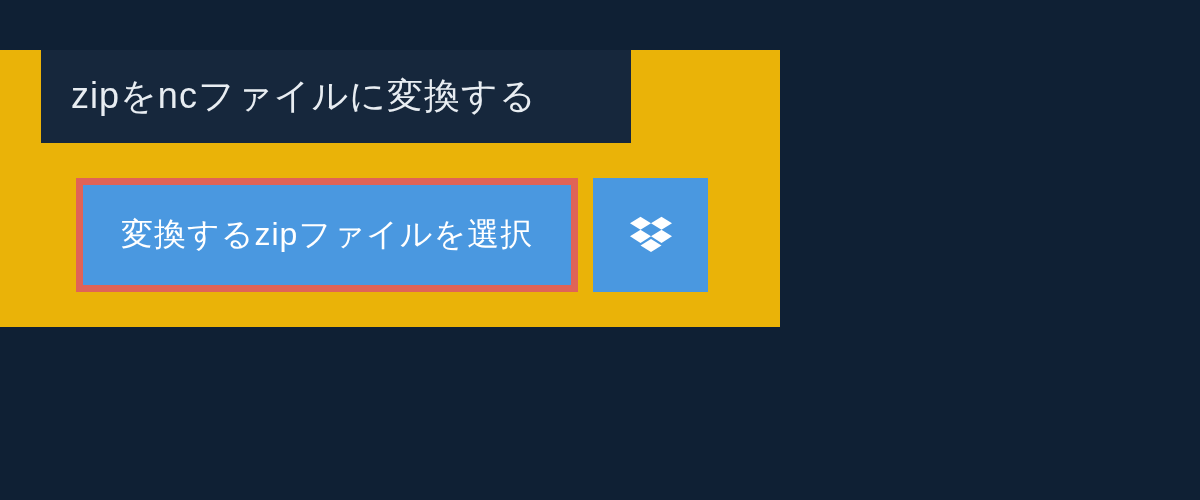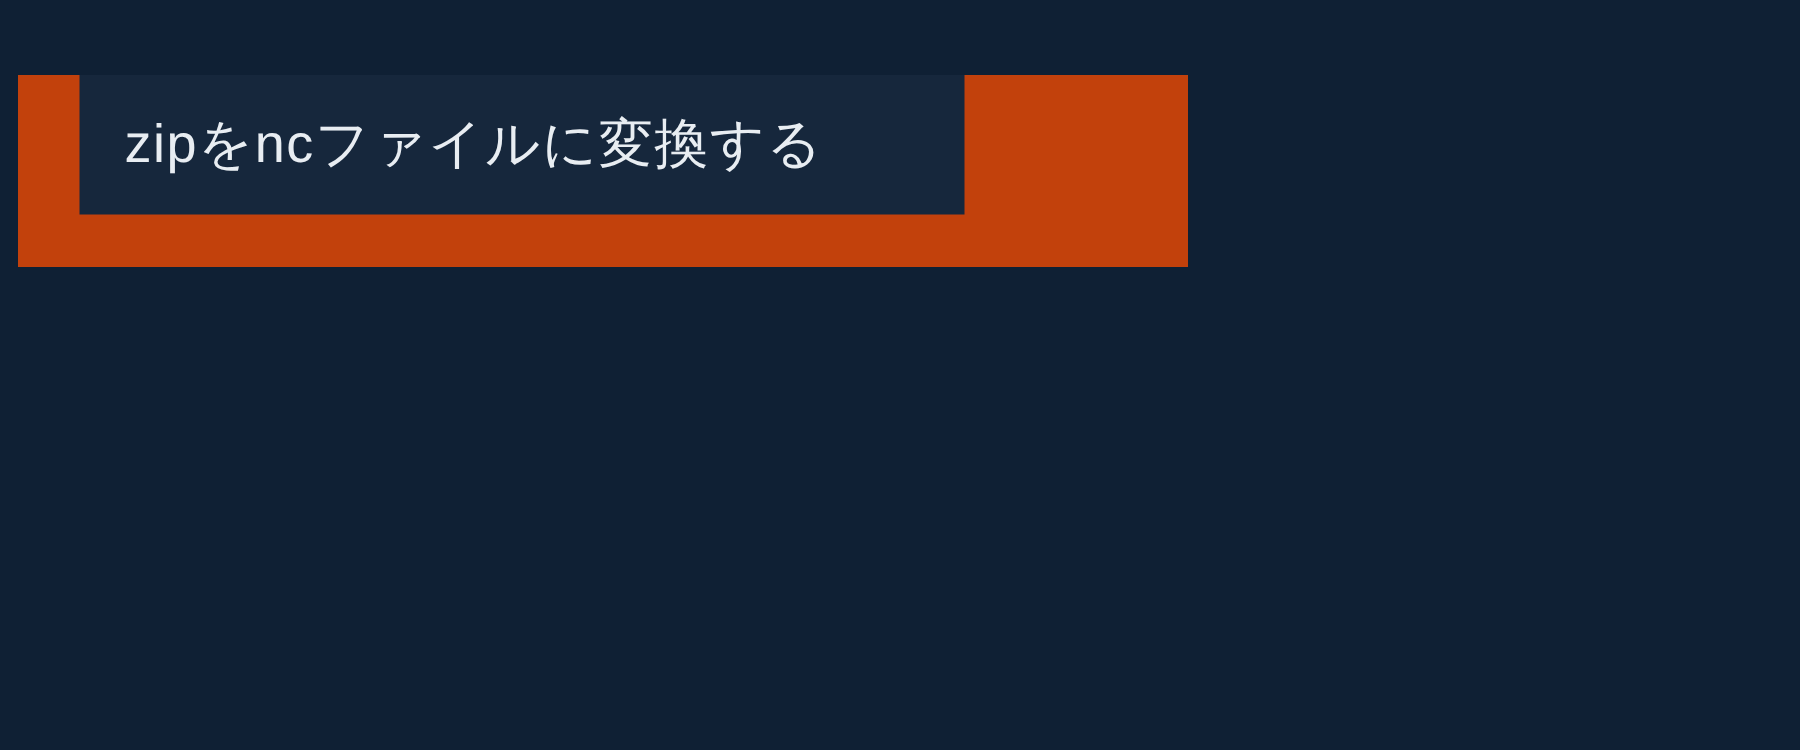--- a/index.html
+++ b/index.html
@@ -8,23 +8,23 @@
       box-sizing: border-box;
     }
     body {
       background-color: #0f2034;
       font-family: -apple-system, BlinkMacSystemFont, "Segoe UI", "Hiragino Sans", "Meiryo", sans-serif;
       width: 1200px;
       height: 500px;
       overflow: hidden;
     }
     .panel {
-      background-color: #c2410c;
+      background-color: #eab308;
       margin-top: 50px;
-      margin-left: 12px;
+      margin-left: 0;
       width: 780px;
       padding-bottom: 35px;
       padding-left: 41px;
     }
     .title-bar {
       background-color: #16273c;
       padding: 22px 30px;
       width: 590px;
     }
     .title {
@@ -65,17 +65,31 @@
       fill: #ffffff;
     }
   </style>
 </head>
 <body>
 
 <div class="panel">
   <div class="title-bar">
     <h1 class="title">zipをncファイルに変換する</h1>
   </div>
+  <div class="button-row">
+    <button class="select-button">
+      <span>変換するzipファイルを選択</span>
+    </button>
+    <button class="dropbox-button">
+        <svg class="dropbox-icon" viewBox="0 0 32 28">
+          <polygon fill="#ffffff" points="8,0 0,5 8,10 16,5"></polygon>
+          <polygon fill="#ffffff" points="24,0 16,5 24,10 32,5"></polygon>
+          <polygon fill="#ffffff" points="0,15 8,10 16,15 8,20"></polygon>
+          <polygon fill="#ffffff" points="32,15 24,10 16,15 24,20"></polygon>
+          <polygon fill="#ffffff" points="8,22 16,17 24,22 16,27"></polygon>
+        </svg>
+      </button>
+  </div>
 </div>
 
 <style>
   .dropbox-button svg:nth-child(2) { display: none !important; }
 </style>
 
 </body></html>

